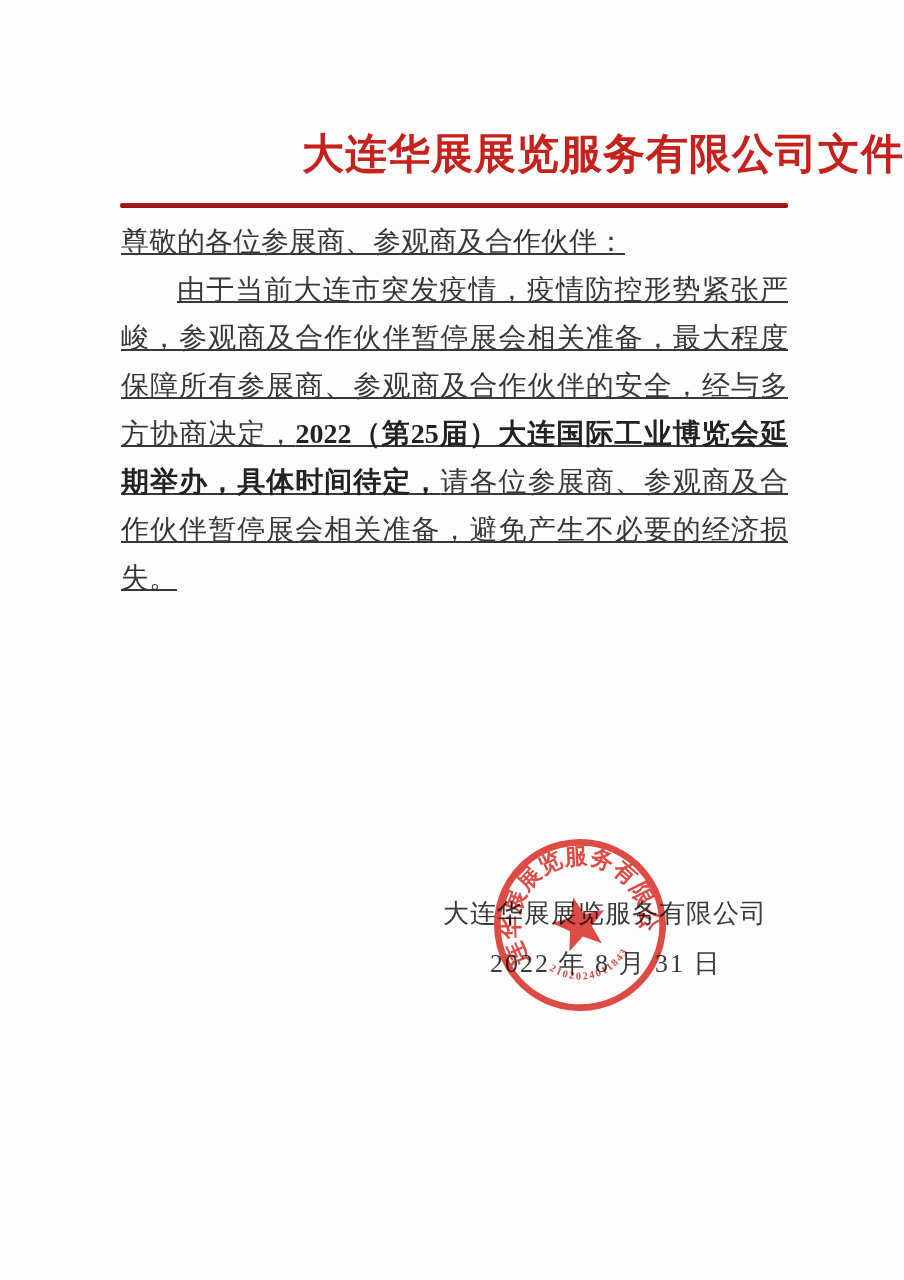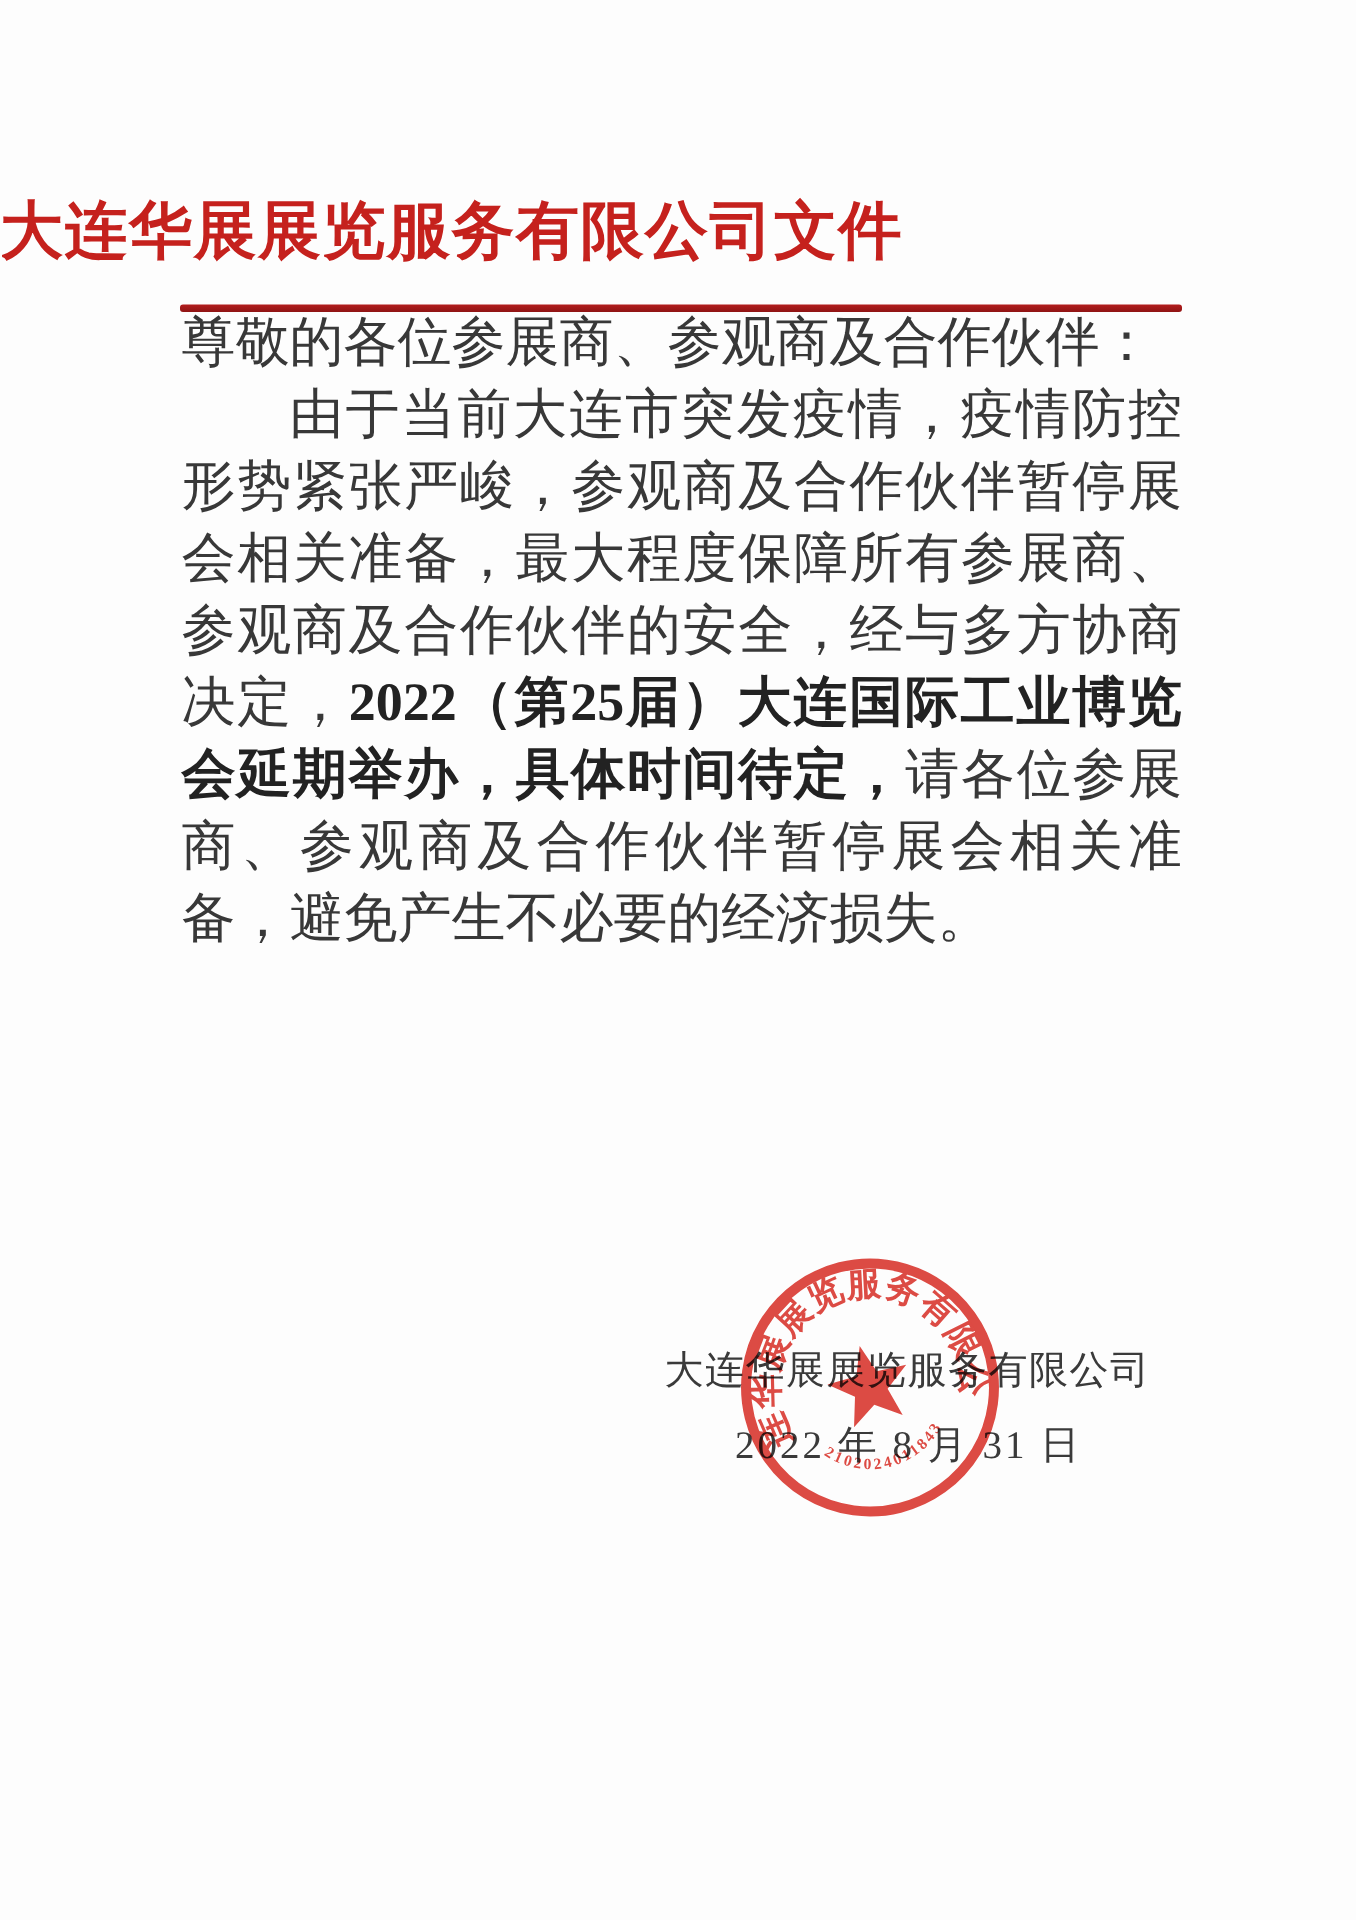--- a/index.html
+++ b/index.html
@@ -7,41 +7,42 @@
     position:relative;
     width:904px;height:1280px;
     margin:0 auto;
     background:#fdfdfd;
     overflow:hidden;
     font-family:"Liberation Serif","DejaVu Serif",serif;
   }
   .doc-title{
     position:absolute;
     top:126px;left:0;right:0;
-    text-align:left;
+    text-align:right;
     font-size:42px;
     font-weight:bold;
     letter-spacing:1px;
     color:#c5211d;
   }
   .red-rule{
     position:absolute;
     top:203px;left:120px;
     width:668px;height:5px;
     background:linear-gradient(#b31d1d,#8f1414);
     border-radius:2px;
   }
   .body-text{
     position:absolute;
-    top:204px;left:121px;
+    top:218px;left:121px;
     width:667px;
-    font-size:36px;
+    font-size:28px;
     line-height:48px;
     color:#383838;
     text-align:justify;
+    text-decoration:underline;
   }
   .body-text p{margin:0;text-indent:2em;}
   .body-text p.salutation{text-indent:0;}
   .body-text b{color:#222;}
   .signature{
     position:absolute;
     top:896px;left:443px;
     font-size:26px;
     letter-spacing:1px;
     color:#3a3a3a;

